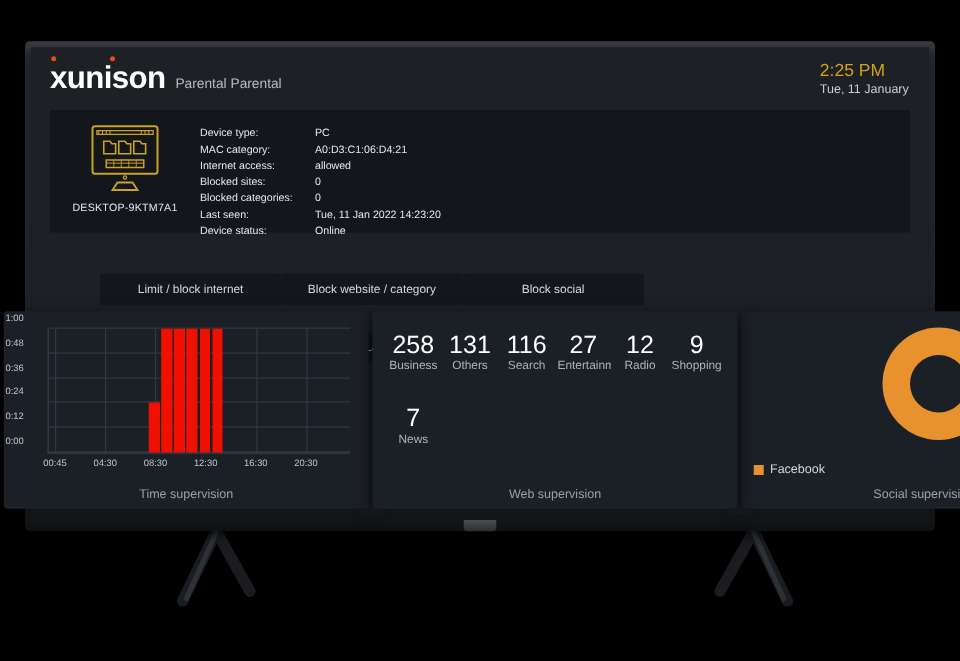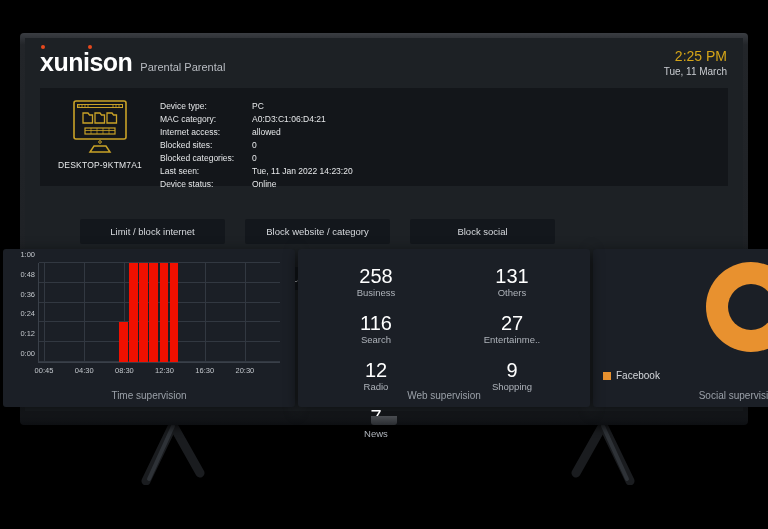--- a/index.html
+++ b/index.html
@@ -93,21 +93,21 @@
   .logo-dot.d1 { left: 1px;  top: -5px; }
   .logo-dot.d2 { left: 48px; top: -5px; }
   .logo-sub {
     font-size: 11px;
     color: #b8bcc2;
     margin-left: 8px;
   }
   .clock {
     position: absolute;
     right: 16px; top: 10px;
-    text-align: right;
+    text-align: left;
     line-height: 1.25;
   }
   .clock-time {
     font-size: 14px;
     color: #d4a418;
   }
   .clock-date {
     font-size: 10px;
     color: #c9ccd1;
   }
@@ -142,21 +142,21 @@
     color: #e6e8ea;
   }
   .device-fields .k { color: #e6e8ea; }
   .device-fields .v { color: #e6e8ea; }
 
   
   .nav-row {
     position: absolute;
     left: 55px; top: 181px;
     display: flex;
-    gap: 20px;
+    gap: 0;
   }
   .nav-btn {
     background: #13171c;
     color: #d6d9dd;
     font-size: 9.5px;
     border: none;
     border-radius: 2px;
     padding: 7px 0;
     text-align: center;
     cursor: pointer;
@@ -233,21 +233,21 @@
   .gl-h, .gl-v {
     position: absolute;
     background: #323841;
   }
   .gl-h { left: 0; width: 100%; height: 1px; }
   .gl-v { top: 0; height: 100%; width: 1px; }
 
   .ytick {
     position: absolute;
     right: 100%;
-    margin-right: 4px;
+    margin-right: 20px;
     transform: translateY(-50%);
     font-size: 7.5px;
     color: #c3c7cc;
     white-space: nowrap;
   }
   .xtick {
     position: absolute;
     top: 100%;
     margin-top: 4px;
     transform: translateX(-50%);
@@ -260,22 +260,22 @@
     bottom: 0;
     background: #f01000;
   }
 
   
   .stats-grid {
     position: absolute;
     left: 10px; top: 16px;
     width: 272px;
     display: grid;
-    grid-template-columns: repeat(2, 1fr);
-    row-gap: 14px;
+    grid-template-columns: repeat(6, 1fr);
+    row-gap: 26px;
   }
   .stat {
     text-align: center;
     overflow: hidden;
   }
   .stat-num {
     font-size: 20px;
     color: #ffffff;
     line-height: 1.1;
   }
@@ -345,21 +345,21 @@
 
         <div class="header">
           <div class="logo-block">
             <div class="logo-text">xunison</div>
             <span class="logo-dot d1"></span>
             <span class="logo-dot d2"></span>
             <div class="logo-sub">Parental Parental</div>
           </div>
           <div class="clock">
             <div class="clock-time">2:25 PM</div>
-            <div class="clock-date">Tue, 11 March</div>
+            <div class="clock-date">Tue, 11 January</div>
           </div>
         </div>
 
         <div class="device-card">
           <div class="device-icon-col">
             <svg width="62" height="56" viewBox="0 0 62 56">
               <rect x="5" y="3" width="52" height="38" rx="2" fill="none" stroke="#c9a227" stroke-width="1.6"></rect>
               <rect x="8.5" y="6.5" width="45" height="3" fill="none" stroke="#c9a227" stroke-width="1"></rect>
               <line x1="10" y1="6.5" x2="10" y2="9.5" stroke="#c9a227" stroke-width="0.8"></line>
               <line x1="13" y1="6.5" x2="13" y2="9.5" stroke="#c9a227" stroke-width="0.8"></line>

